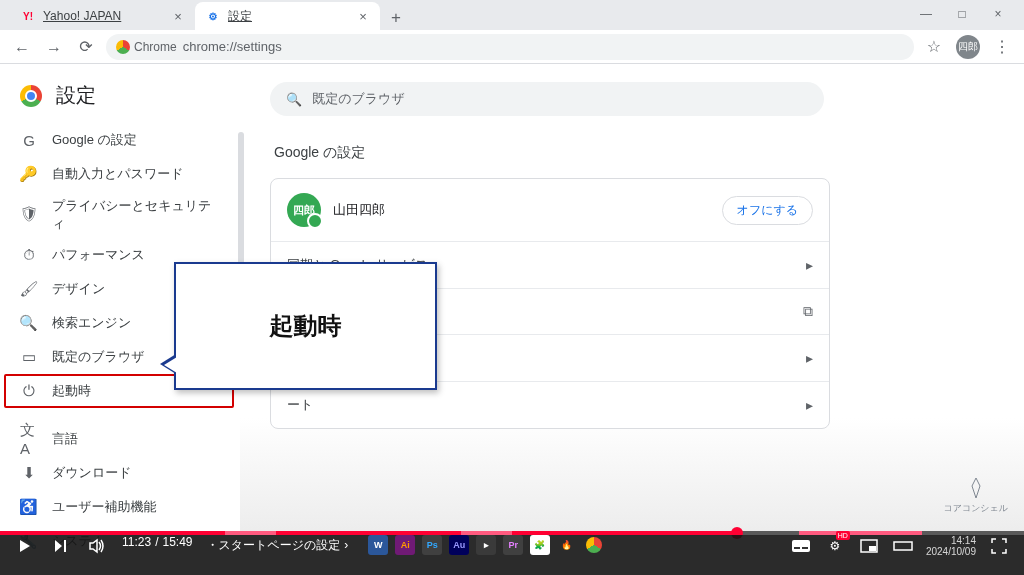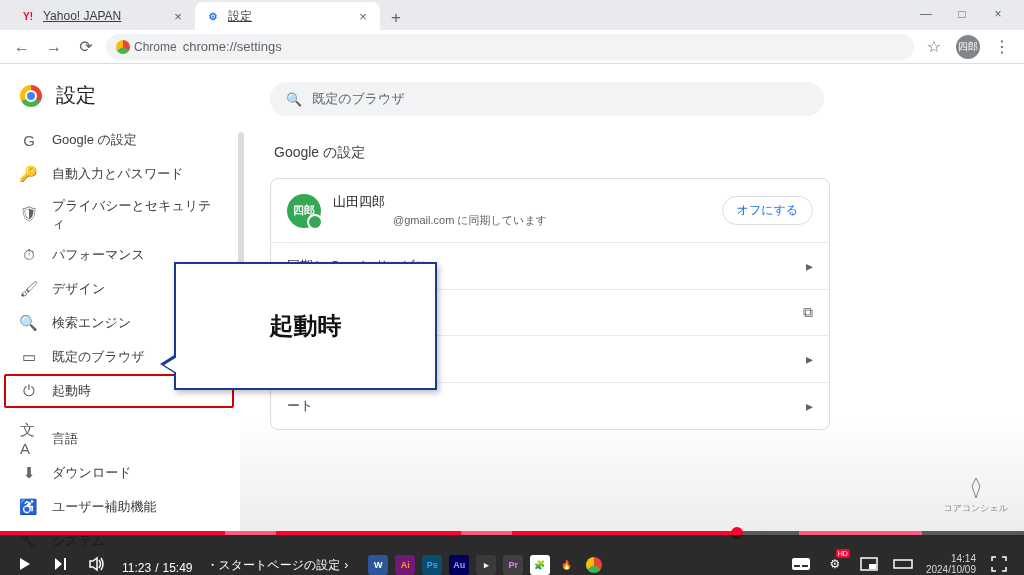--- a/index.html
+++ b/index.html
@@ -61,21 +61,21 @@
 .callout::after { content: ""; position: absolute; left: -12px; bottom: 15px; width: 0; height: 0; border-top: 8px solid transparent; border-bottom: 8px solid transparent; border-right: 13px solid #fff; }
 
 .brandmark { position: absolute; right: 16px; bottom: 60px; font-size: 9px; color: #7e8690; text-align: center; }
 .brandmark svg { display: block; margin: 0 auto 2px; }
 
 .progressbar { position: absolute; bottom: 40px; left: 0; width: 1024px; height: 4px; background: #5a5a5a; }
 .progress-red { position: absolute; height: 100%; background: #ff0033; left: 0; }
 .progress-cursor { position: absolute; top: -4px; width: 12px; height: 12px; border-radius: 50%; background: #ff0033; }
 .progress-seg { position: absolute; height: 100%; background: #ff5a7f; }
 
-.playerbar { position: absolute; bottom: 0; left: 0; width: 1024px; height: 40px; background: rgba(20,20,20,.9); display: flex; align-items: flex-end; padding: 0 14px; gap: 14px; color: #fff; font-size: 12px; }
+.playerbar { position: absolute; bottom: 0; left: 0; width: 1024px; height: 40px; background: rgba(20,20,20,.9); display: flex; align-items: flex-start; padding: 0 14px; gap: 14px; color: #fff; font-size: 12px; }
 .pbtn { display: inline-flex; align-items: center; justify-content: center; width: 22px; height: 22px; cursor: pointer; }
 .ptime { display: flex; align-items: center; gap: 4px; }
 .pspacer { flex: 1; display: flex; align-items: center; }
 .chapter { display: flex; align-items: center; gap: 4px; color: #fff; cursor: pointer; }
 .taskicons { display: flex; align-items: center; gap: 7px; margin-left: 20px; }
 .ticon { width: 20px; height: 20px; border-radius: 3px; display: inline-flex; align-items: center; justify-content: center; font-size: 9px; font-weight: bold; }
 .hdbadge { position: absolute; top: -4px; right: -4px; background: #ff0033; color: #fff; font-size: 7px; padding: 1px 2px; border-radius: 2px; }
 .pright { display: flex; align-items: center; gap: 12px; }
 .tsmark { font-size: 10px; opacity: .8; text-align: right; line-height: 1.1; }
 </style>
@@ -187,21 +187,20 @@
     <div class="searchbox">
       <span>🔍</span>
       <span>既定のブラウザ</span>
     </div>
     <div class="section-title">Google の設定</div>
     <div class="card">
       <div class="card-row profile-row">
         <span class="avatar">四郎</span>
         <div class="pinfo">
           <div class="pname">山田四郎</div>
-          <div class="psub">@gmail.com に同期しています</div>
         </div>
         <button class="offbtn">オフにする</button>
       </div>
       <div class="card-row">
         <span class="rgrow">同期と Google サービス</span>
         <span class="ricon">▸</span>
       </div>
       <div class="card-row">
         <span class="rgrow"></span>
         <span class="ricon">⧉</span>
@@ -259,21 +258,21 @@
       <span>15:49</span>
   </span>
   <div class="pspacer">
     <span class="chapter">
       <span>・スタートページの設定</span>
       <span>›</span>
     </span>
     <div class="taskicons">
       <span class="ticon" style="background:#2b579a;color:#fff">W</span>
       <span class="ticon" style="background:#701a75;color:#ff9a00">Ai</span>
-      <span class="ticon" style="background:#0c4a6e;color:#31a8ff">Ps</span>
+      <span class="ticon" style="background:#404040;color:#31a8ff">Ps</span>
       <span class="ticon" style="background:#00005b;color:#9999ff">Au</span>
       <span class="ticon" style="background:#3a3a3a;color:#fff">▸</span>
       <span class="ticon" style="background:#404040;color:#e580ff">Pr</span>
       <span class="ticon" style="background:#fff">🧩</span>
       <span class="ticon" style="background:transparent">🔥</span>
       <span class="ticon" style="background:transparent">
           <span style="width:16px;height:16px;border-radius:50%;background:conic-gradient(#ea4335 0 120deg,#4caf50 120deg 240deg,#fbbc05 240deg);display:inline-block"></span>
         </span>
     </div>
   </div>

